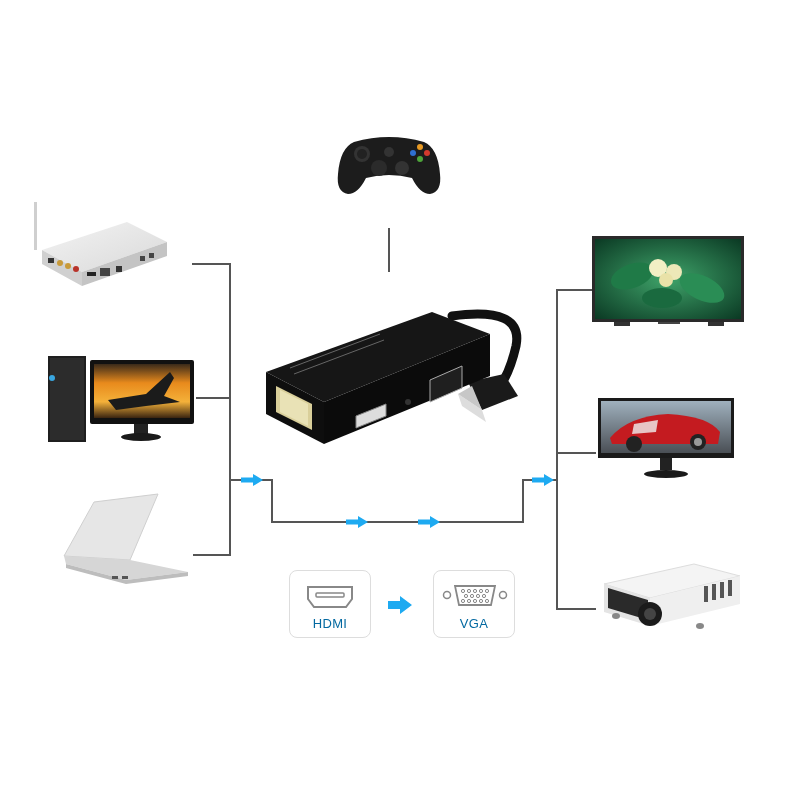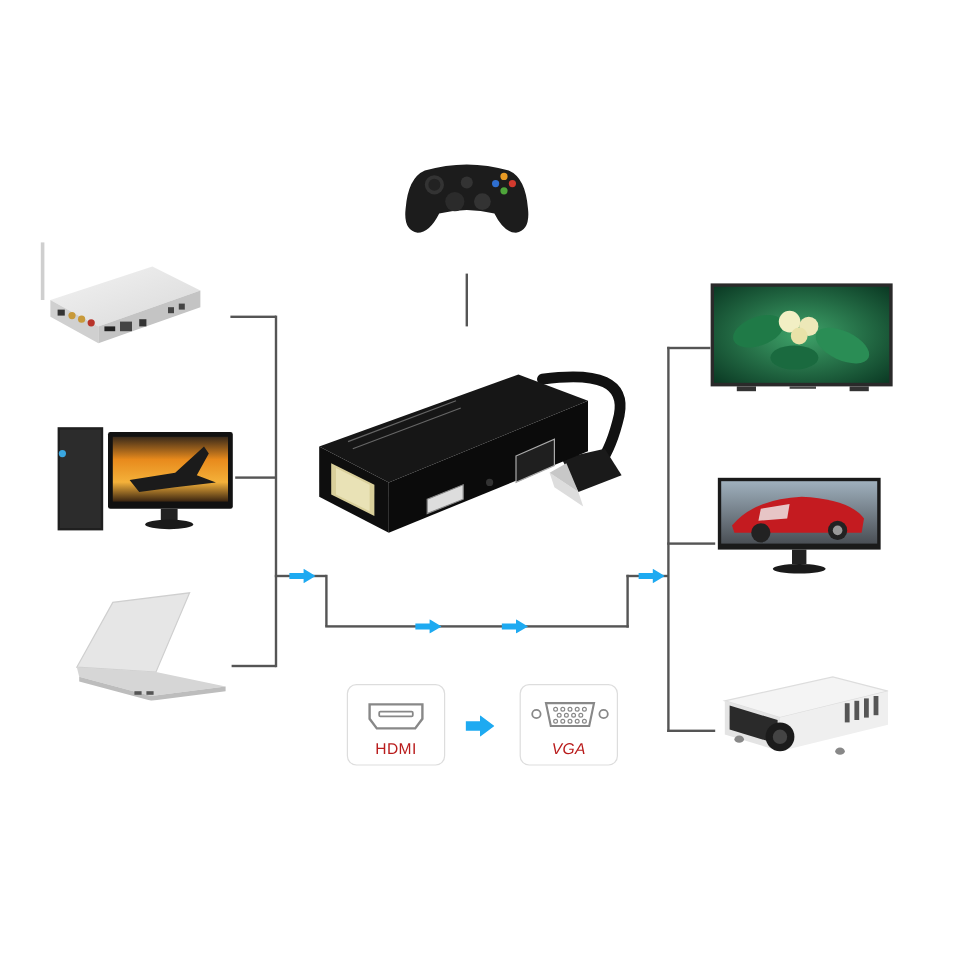--- a/index.html
+++ b/index.html
@@ -1,21 +1,21 @@
 <!DOCTYPE html>
 <html><head>
   <meta charset="utf-8">
   <style>
     html, body { margin:0; padding:0; background:#ffffff; }
     body { width:800px; height:800px; position:relative; overflow:hidden; font-family:"Liberation Sans", sans-serif; }
     .abs { position:absolute; }
     .line { position:absolute; background:#555; }
     .arrow { position:absolute; width:22px; height:12px; }
     .card { position:absolute; width:82px; height:68px; border:1.5px solid #ddd; border-radius:8px; background:#fff; box-sizing:border-box; }
-    .card-label { position:absolute; left:0; right:0; bottom:6px; text-align:center; font-size:13px; color:#b91c1c; letter-spacing:0.3px; }
+    .card-label { position:absolute; left:0; right:0; bottom:6px; text-align:center; font-size:13px; color:#0369a1; letter-spacing:0.3px; }
   </style>
 </head>
 <body>
 
 <div>
 
   <div class="line" style="left:192px;top:263px;width:38px;height:2px;"></div>
   <div class="line" style="left:196px;top:397px;width:34px;height:2px;"></div>
   <div class="line" style="left:193px;top:554px;width:37px;height:2px;"></div>
   <div class="line" style="left:229px;top:263px;width:2px;height:293px;"></div>
@@ -193,21 +193,21 @@
     <path d="M2 2 H46 V14 L40 22 H8 L2 14 Z" fill="none" stroke="#888" stroke-width="2"></path>
     <rect x="10" y="8" width="28" height="4" rx="1" fill="none" stroke="#888" stroke-width="1.5"></rect>
   </svg>
   <div class="card-label">HDMI</div>
 </div>
 
 <svg class="abs" style="left:388px;top:596px;" width="24" height="18" viewBox="0 0 24 18">
   <path d="M0 5 H12 V0 L24 9 L12 18 V13 H0 Z" fill="#1eaaf1"></path>
 </svg>
 
-<div class="card" style="left:433px;top:570px;font-style:italic;">
+<div class="card" style="left:433px;top:570px;">
   <svg class="abs" style="left:8px;top:12px;" width="66" height="28" viewBox="0 0 66 28">
     <circle cx="5" cy="12" r="3.5" fill="none" stroke="#888" stroke-width="1.5"></circle>
     <circle cx="61" cy="12" r="3.5" fill="none" stroke="#888" stroke-width="1.5"></circle>
     <path d="M13 3 H53 L49 22 H17 Z" fill="none" stroke="#888" stroke-width="1.8"></path>
     <g fill="none" stroke="#888" stroke-width="1">
       <circle cx="21" cy="8" r="1.6"></circle>
         <circle cx="27" cy="8" r="1.6"></circle>
         <circle cx="33" cy="8" r="1.6"></circle>
         <circle cx="39" cy="8" r="1.6"></circle>
         <circle cx="45" cy="8" r="1.6"></circle>

